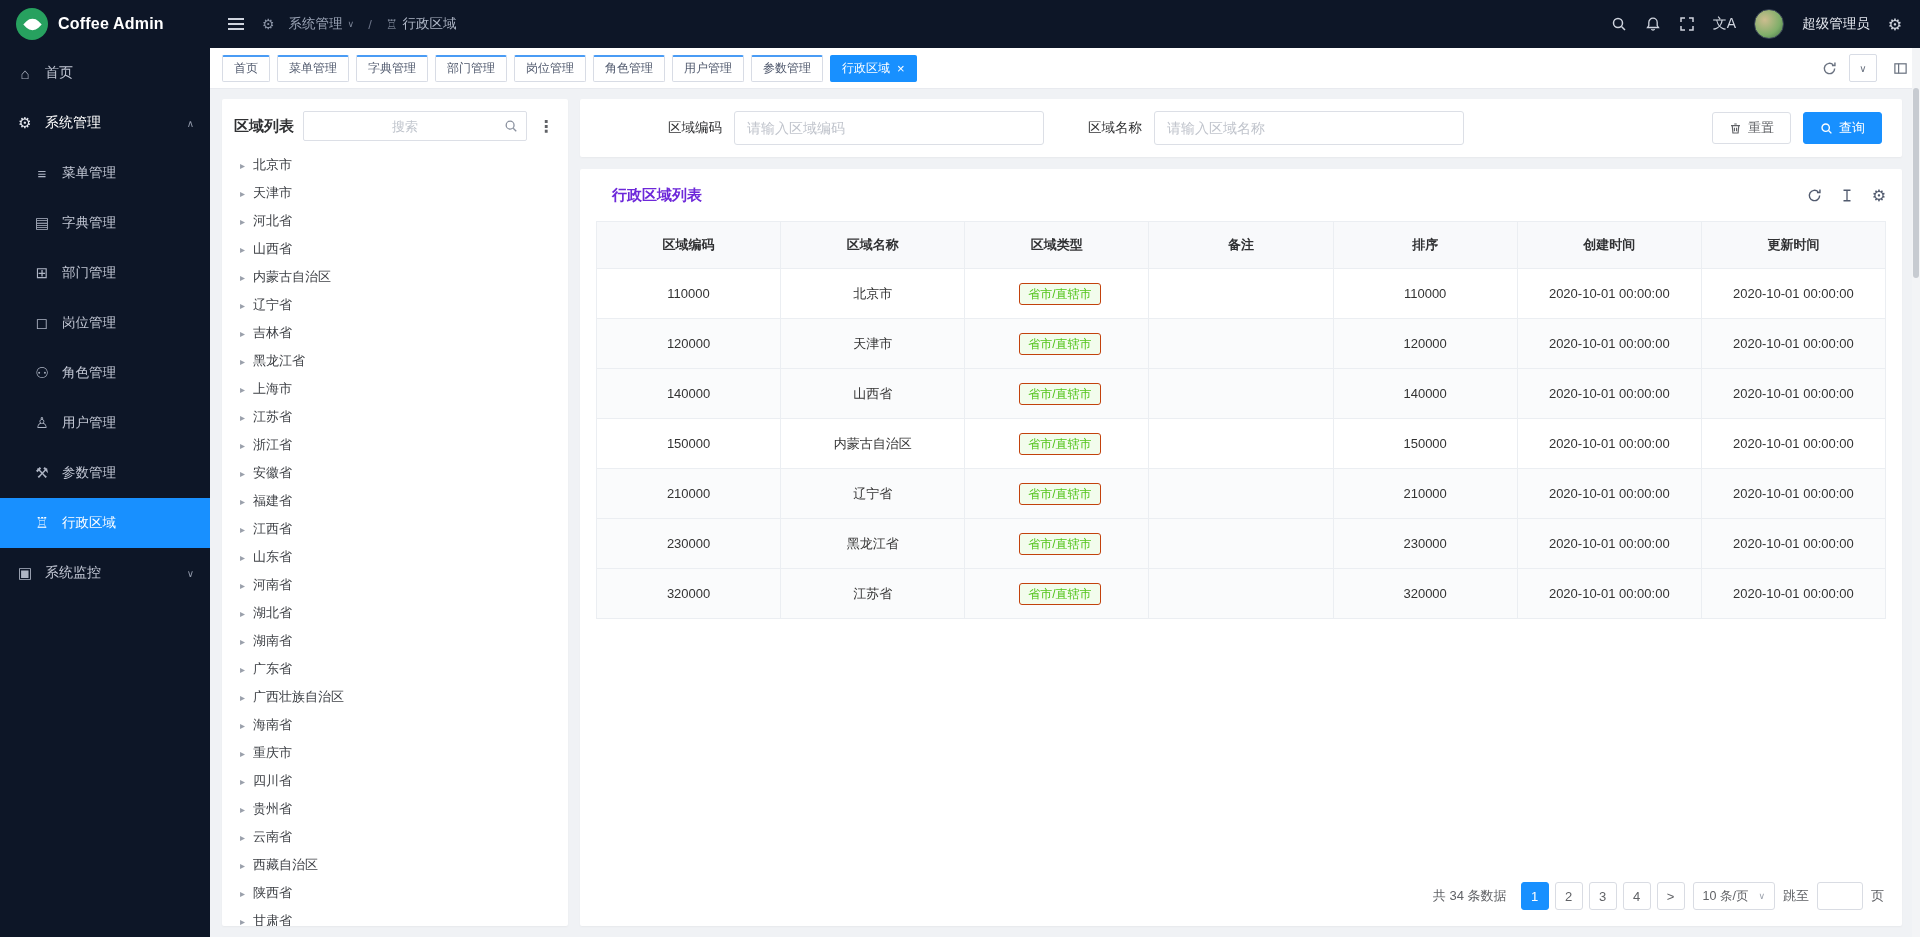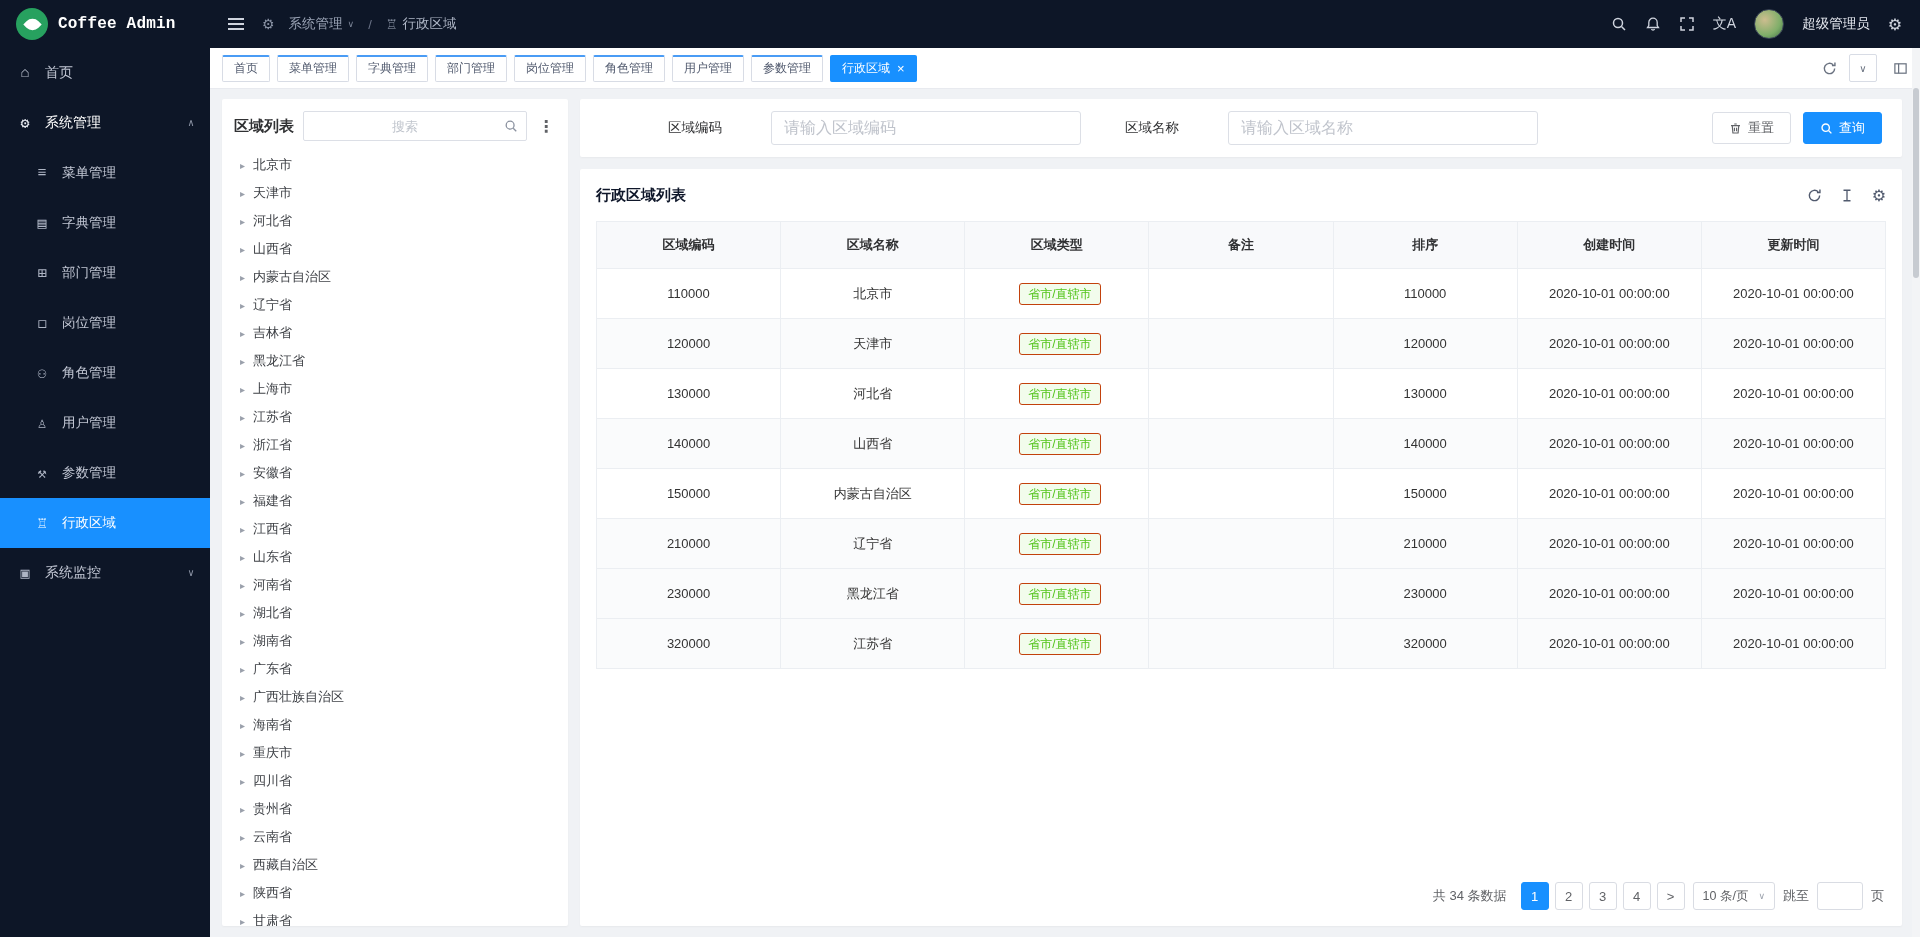--- a/index.html
+++ b/index.html
@@ -5,21 +5,21 @@
   html,body{margin:0;padding:0;}
   body{
     width:1920px;height:937px;overflow:hidden;position:relative;
     background:#f0f2f5;
     font-family:"Liberation Sans","DejaVu Sans",sans-serif;
     -webkit-font-smoothing:antialiased;
   }
   .app{display:flex;width:1920px;height:937px;}
 
   
-  .sidebar{width:210px;flex:none;background:#0d1627;color:#c2c7d4;display:flex;flex-direction:column;font-family:Liberation Mono, monospace;}
+  .sidebar{width:210px;flex:none;background:#0d1627;color:#c2c7d4;display:flex;flex-direction:column;}
   .logo{height:48px;display:flex;align-items:center;gap:10px;padding-left:16px;flex:none;cursor:pointer;}
   .logo-circle{width:32px;height:32px;border-radius:50%;background:#27a15f;display:flex;align-items:center;justify-content:center;}
   .leaf{width:13px;height:13px;background:#fff;border-radius:0 65% 0 65%;transform:rotate(-45deg);}
   .logo-text{color:#fff;font-weight:bold;font-size:16px;letter-spacing:.2px;}
   .menu{flex:1;overflow:hidden;}
   .menu-item{height:50px;display:flex;align-items:center;gap:11px;padding:0 16px;font-size:14px;cursor:pointer;color:#c2c7d4;white-space:nowrap;}
   .menu-item .mi{width:18px;text-align:center;font-size:15px;flex:none;color:#aeb5c4;}
   .menu-item.parent{color:#ffffff;}
   .menu-item.parent .mi{color:#e8ebf2;}
   .menu-item.sub{padding-left:33px;font-size:13.5px;}
@@ -74,32 +74,32 @@
   .tree-item{height:28px;display:flex;align-items:center;gap:8px;font-size:13px;color:#3c3f44;padding-left:6px;cursor:pointer;white-space:nowrap;}
   .caret{color:#9aa0ab;font-size:10px;flex:none;}
 
   
   .main-col{flex:1;display:flex;flex-direction:column;gap:12px;min-width:0;}
 
   
   .filter-card{background:#fff;border-radius:2px;height:58px;flex:none;display:flex;align-items:center;padding:0 20px 0 88px;box-sizing:border-box;box-shadow:0 1px 2px rgba(0,0,0,.04);}
   .fg{display:flex;align-items:center;gap:12px;}
   .fg label{font-size:13.5px;color:#303133;font-weight:500;white-space:nowrap;}
-  .fg input{width:310px;height:34px;border:1px solid #dcdfe6;border-radius:3px;padding:0 12px;font-size:16px;box-sizing:border-box;color:#333;outline:none;font-family:inherit;margin-left:37px;}
+  .fg input{width:310px;height:34px;border:1px solid #dcdfe6;border-radius:3px;padding:0 12px;font-size:14px;box-sizing:border-box;color:#333;outline:none;font-family:inherit;}
   .fg input::placeholder{color:#c0c4cc;}
   .fg2{margin-left:44px;}
   .filter-actions{margin-left:auto;display:flex;gap:12px;}
   .btn{height:32px;border-radius:3px;font-size:13px;display:inline-flex;align-items:center;gap:6px;padding:0 16px;cursor:pointer;border:1px solid #dcdfe6;background:#fff;color:#606266;font-family:inherit;}
   .btn.primary{background:#1890ff;border-color:#1890ff;color:#fff;}
   .bico{display:flex;align-items:center;}
 
   
   .table-card{background:#fff;border-radius:2px;flex:1;display:flex;flex-direction:column;padding:0 16px;box-sizing:border-box;min-height:0;box-shadow:0 1px 2px rgba(0,0,0,.04);}
   .card-head{height:52px;flex:none;display:flex;align-items:center;}
-  .card-title{font-size:15px;font-weight:600;color:#0f172a;}
+  .card-title{font-size:15px;font-weight:600;color:#6d28d9;margin-left:16px;}
   .card-icons{margin-left:auto;display:flex;gap:18px;color:#515a6e;align-items:center;}
   .card-icons>span{display:flex;align-items:center;cursor:pointer;}
   .gearch{font-size:16px;}
 
   table{width:100%;border-collapse:collapse;table-layout:fixed;font-size:13px;flex:none;}
   th,td{border:1px solid #ebeef2;text-align:center;overflow:hidden;white-space:nowrap;}
   th{height:44px;background:#f8f9fb;font-weight:600;color:#303133;}
   td{height:47px;color:#333;}
   tr.stripe td{background:#fafbfc;}
   .badge{display:inline-block;padding:2px 8px;font-size:12px;color:#52c41a;background:#f2fcec;border:1px solid #c2410c;border-radius:3px;line-height:16px;margin-left:6px;}
@@ -476,29 +476,20 @@
                 </tr>
                 <tr class="stripe">
                   <td>120000</td>
                   <td>天津市</td>
                   <td><span class="badge">省市/直辖市</span></td>
                   <td></td>
                   <td>120000</td>
                   <td>2020-10-01 00:00:00</td>
                   <td>2020-10-01 00:00:00</td>
                 </tr>
-                <tr>
-                  <td>130000</td>
-                  <td>河北省</td>
-                  <td><span class="badge">省市/直辖市</span></td>
-                  <td></td>
-                  <td>130000</td>
-                  <td>2020-10-01 00:00:00</td>
-                  <td>2020-10-01 00:00:00</td>
-                </tr>
                 <tr class="stripe">
                   <td>140000</td>
                   <td>山西省</td>
                   <td><span class="badge">省市/直辖市</span></td>
                   <td></td>
                   <td>140000</td>
                   <td>2020-10-01 00:00:00</td>
                   <td>2020-10-01 00:00:00</td>
                 </tr>
                 <tr>

